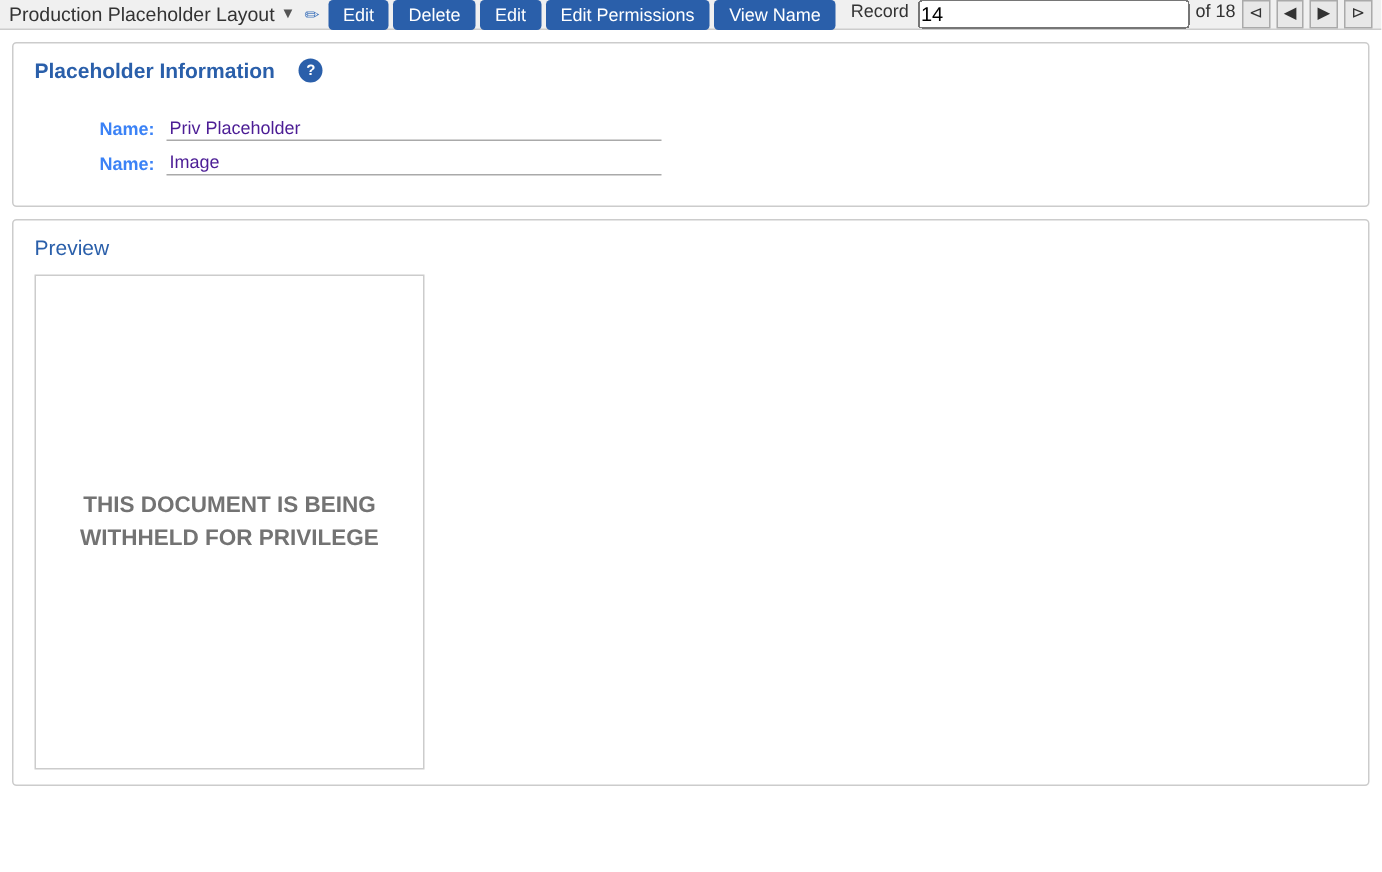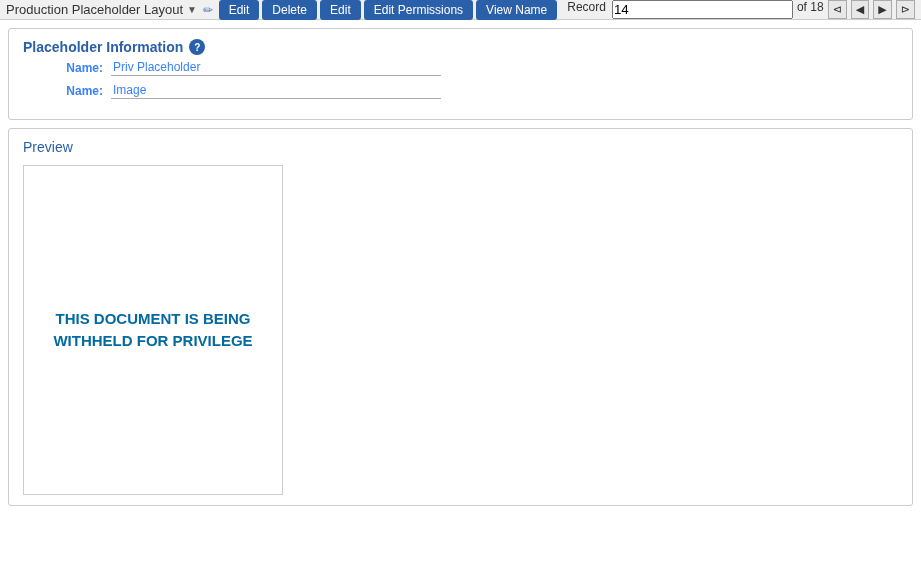--- a/index.html
+++ b/index.html
@@ -79,22 +79,22 @@
     #info-section {
       border: 1px solid #ccc;
       margin: 8px;
       border-radius: 3px;
       background: #fff;
       padding: 10px 14px 14px 14px;
     }
     #info-section-header {
       display: flex;
       align-items: center;
-      gap: 6px;
-      margin-bottom: 4px;
+      gap: 16px;
+      margin-bottom: 22px;
     }
     #info-section-title {
       font-size: 14px;
       color: #2a5faa;
       font-weight: bold;
     }
     .help-icon {
       display: inline-flex;
       align-items: center;
       justify-content: center;
@@ -118,21 +118,21 @@
       width: 80px;
       margin-right: 8px;
       color: #3b82f6;
       font-size: 12px;
     }
     .field-value {
       border-bottom: 1px solid #aaa;
       min-width: 330px;
       font-size: 12px;
       padding: 1px 2px;
-      color: #3b82f6;
+      color: #4c1d95;
     }
 
     
     #preview-section {
       border: 1px solid #ccc;
       margin: 0 8px 8px 8px;
       border-radius: 3px;
       background: #fff;
       padding: 10px 14px;
     }
@@ -146,21 +146,21 @@
       width: 260px;
       height: 330px;
       border: 1px solid #ccc;
       background: #fff;
       display: flex;
       align-items: center;
       justify-content: center;
       text-align: center;
       font-size: 15px;
       font-weight: bold;
-      color: #0369a1;
+      color: #737373;
       line-height: 1.5;
     }
   </style>
 </head>
 <body>
 
 <div id="header">
   <div id="header-title-area">
     <span id="header-title-text">Production Placeholder Layout</span>
     <span class="dropdown-arrow">▼</span>

